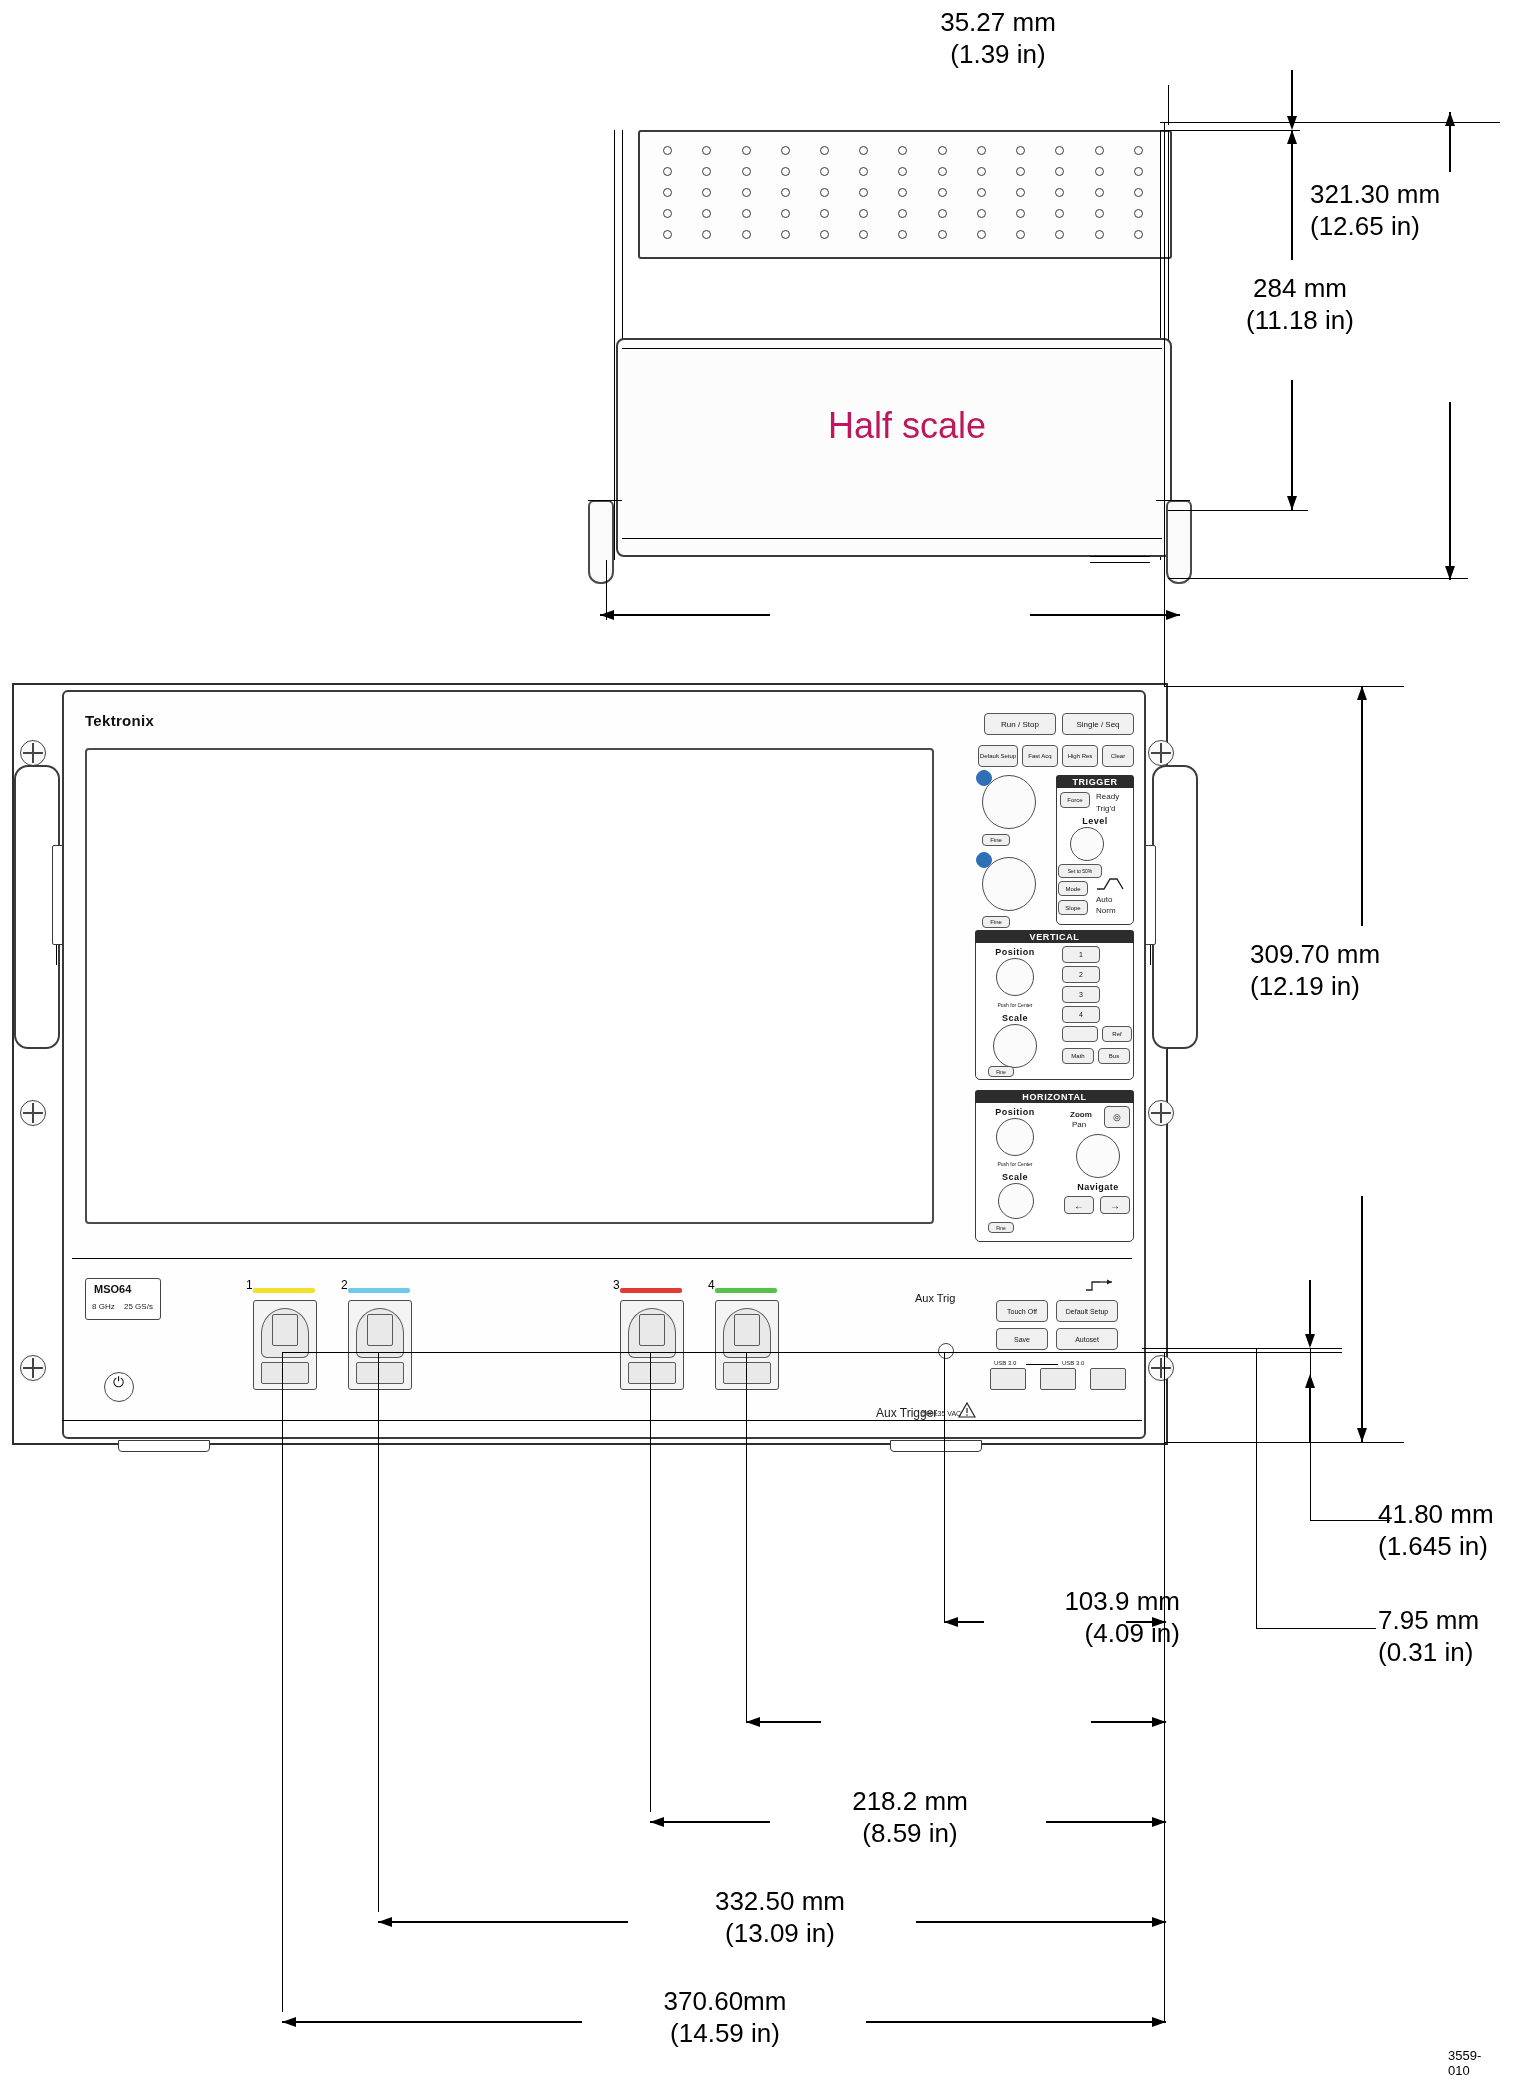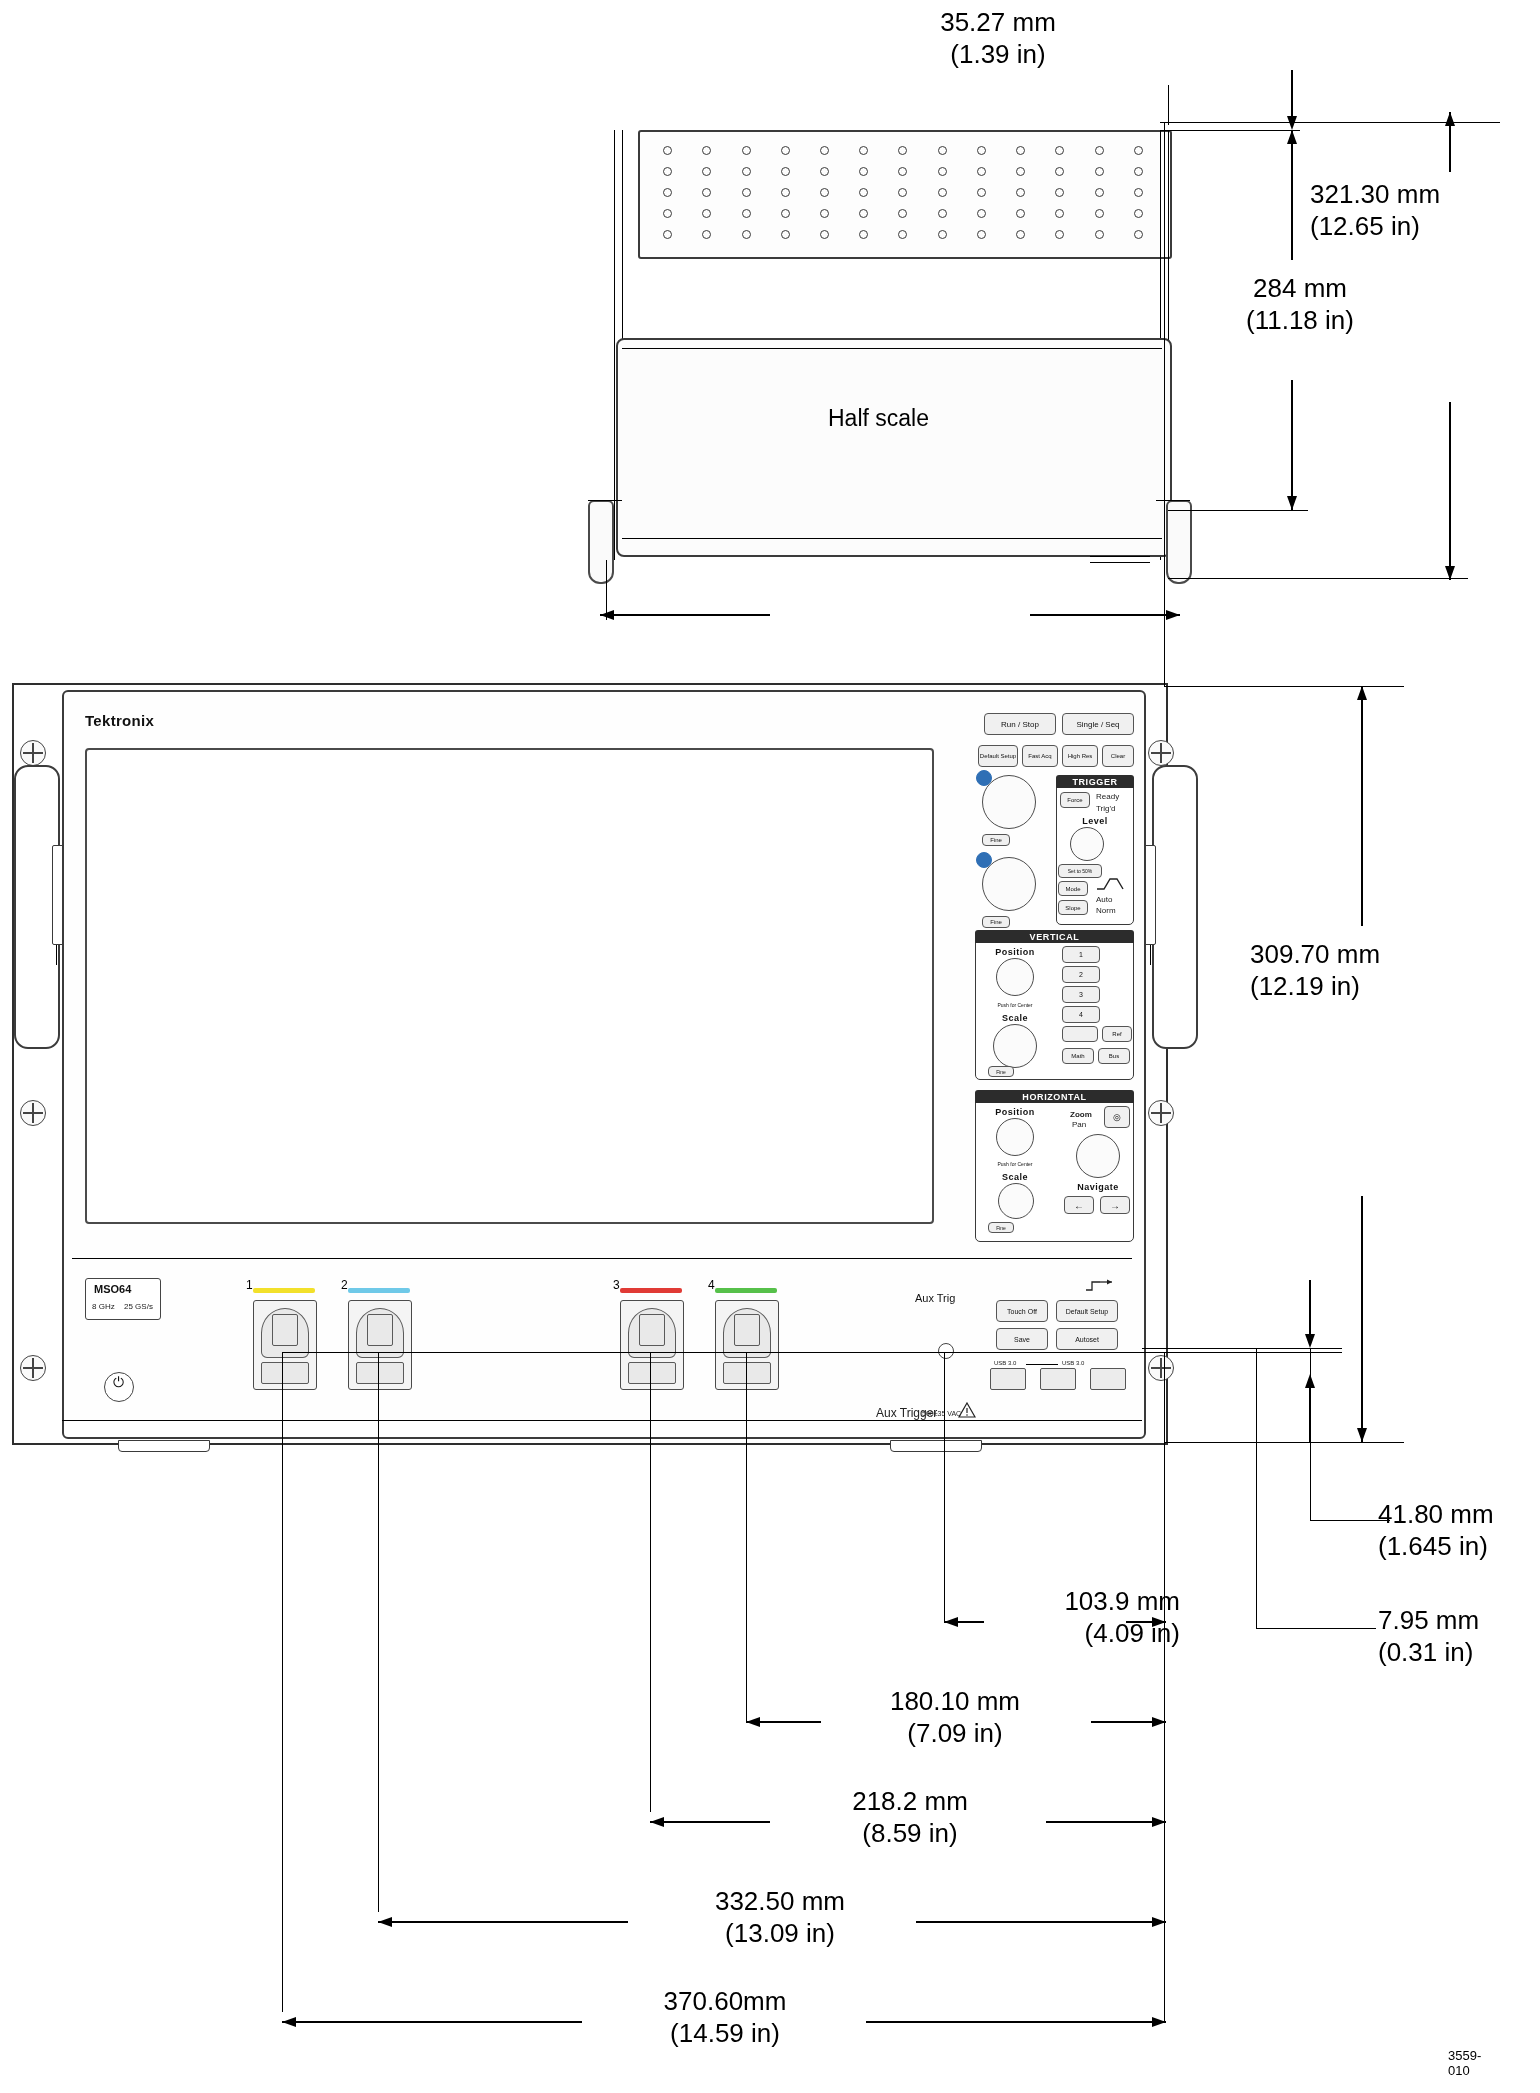--- a/index.html
+++ b/index.html
@@ -66,22 +66,22 @@
     align-self: center;
   }
   .body-box {
     position: absolute;
     background: #fcfcfc;
     border: 2.4px solid #3b3b3b;
     border-radius: 8px;
   }
   .half-scale-label {
     position: absolute;
-    font-size: 23px;
-    color: #000000;
+    font-size: 36px;
+    color: #be185d;
     white-space: nowrap;
   }
   .foot {
     position: absolute;
     border: 2px solid #4a4a4a;
     border-radius: 5px;
     background: #fafafa;
   }
 
   
@@ -578,24 +578,20 @@
       <span>103.9 mm</span>
       <span class="l2">(4.09 in)</span>
     </div>
     <svg class="arrow" style="left:944px; top:1612px;" width="222" height="20" viewBox="0 0 222 20">
       <line x1="0" y1="10" x2="40" y2="10" stroke="#000" stroke-width="2"></line>
       <polygon points="0,10 14,5 14,15" fill="#000"></polygon>
       <line x1="182" y1="10" x2="222" y2="10" stroke="#000" stroke-width="2"></line>
       <polygon points="222,10 208,5 208,15" fill="#000"></polygon>
     </svg>
 
-    <div class="dim-text" style="left:830px; top:1685px; width:250px;">
-      <span>180.10 mm</span>
-      <span class="l2">(7.09 in)</span>
-    </div>
     <svg class="arrow" style="left:746px; top:1712px;" width="420" height="20" viewBox="0 0 420 20">
       <line x1="0" y1="10" x2="75" y2="10" stroke="#000" stroke-width="2"></line>
       <polygon points="0,10 14,5 14,15" fill="#000"></polygon>
       <line x1="345" y1="10" x2="420" y2="10" stroke="#000" stroke-width="2"></line>
       <polygon points="420,10 406,5 406,15" fill="#000"></polygon>
     </svg>
 
     <div class="dim-text" style="left:785px; top:1785px; width:250px;">
       <span>218.2 mm</span>
       <span class="l2">(8.59 in)</span>

